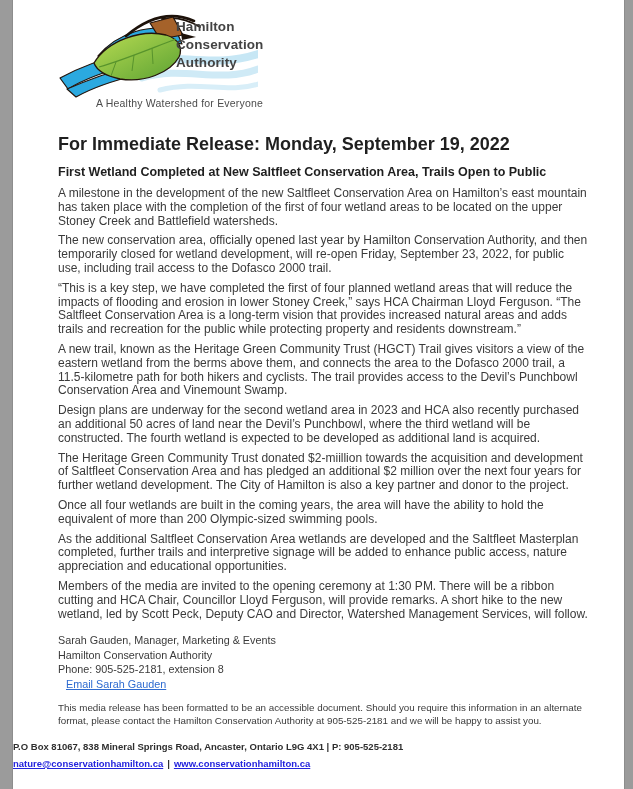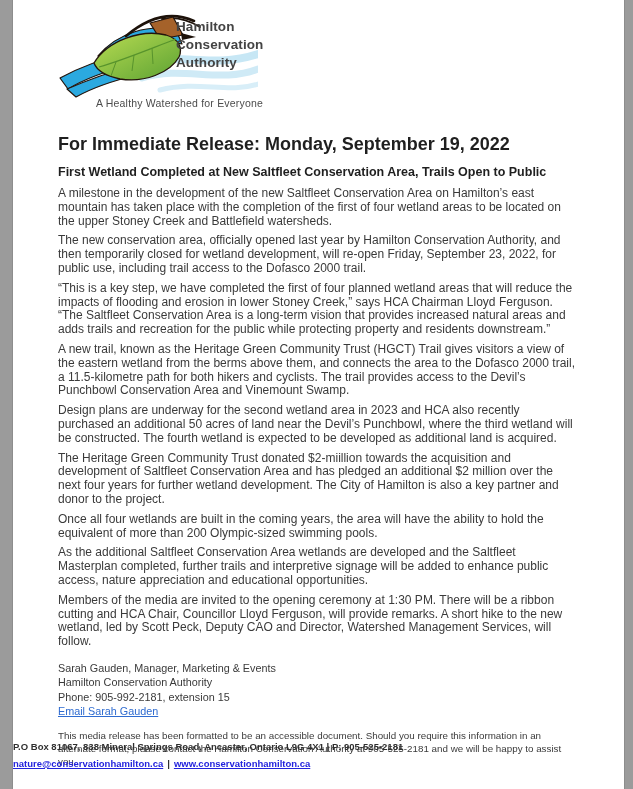--- a/index.html
+++ b/index.html
@@ -15,21 +15,21 @@
   }
   .page {
     position: absolute;
     left: 12px;
     top: 0;
     width: 613px;
     height: 789px;
     background: #ffffff;
     border-left: 1px solid #8d8d8d;
     border-right: 1px solid #8d8d8d;
-    padding: 10px 48px 0 45px;
+    padding: 10px 34px 0 45px;
     overflow: hidden;
   }
 
   
   .logo-area { position: relative; height: 102px; }
   .logo-svg { position: absolute; left: 0; top: 2px; }
   .logo-text {
     position: absolute;
     left: 118px;
     top: 8px;
@@ -78,20 +78,21 @@
     margin-top: 12px;
     font-size: 10.8px;
     line-height: 14.5px;
     color: #3a3a3a;
   }
   .contact-block .line { display: block; }
   a.email-link {
     color: #2e6bd0;
     text-decoration: underline;
     cursor: pointer;
+    margin-left: 8px;
   }
   .access-note {
     margin-top: 10px;
     font-size: 9.8px;
     line-height: 13px;
     color: #3a3a3a;
   }
 
   
   .page-footer {
@@ -175,21 +176,21 @@
       <p class="body">Design plans are underway for the second wetland area in 2023 and HCA also recently purchased an additional 50 acres of land near the Devil’s Punchbowl, where the third wetland will be constructed. The fourth wetland is expected to be developed as additional land is acquired.</p>
       <p class="body">The Heritage Green Community Trust donated $2-miillion towards the acquisition and development of Saltfleet Conservation Area and has pledged an additional $2 million over the next four years for further wetland development. The City of Hamilton is also a key partner and donor to the project.</p>
       <p class="body">Once all four wetlands are built in the coming years, the area will have the ability to hold the equivalent of more than 200 Olympic-sized swimming pools.</p>
       <p class="body">As the additional Saltfleet Conservation Area wetlands are developed and the Saltfleet Masterplan completed, further trails and interpretive signage will be added to enhance public access, nature appreciation and educational opportunities.</p>
       <p class="body">Members of the media are invited to the opening ceremony at 1:30 PM. There will be a ribbon cutting and HCA Chair, Councillor Lloyd Ferguson, will provide remarks. A short hike to the new wetland, led by Scott Peck, Deputy CAO and Director, Watershed Management Services, will follow.</p>
 
 
       <div class="contact-block">
         <span class="line">Sarah Gauden, Manager, Marketing &amp; Events</span>
         <span class="line">Hamilton Conservation Authority</span>
-        <span class="line">Phone: 905-992-2181, extension 15</span>
+        <span class="line">Phone: 905-525-2181, extension 8</span>
         <span class="line"><a class="email-link">Email Sarah Gauden</a></span>
       </div>
 
       <p class="access-note">This media release has been formatted to be an accessible document.  Should you require this information in an alternate format, please contact the Hamilton Conservation Authority at 905-525-2181 and we will be happy to assist you.</p>
     </main>
 
     <footer class="page-footer">
       <div class="footer-address">P.O Box 81067, 838 Mineral Springs Road, Ancaster, Ontario L9G 4X1 | P: 905-525-2181</div>
       <div class="footer-links">
         <a>nature@conservationhamilton.ca</a><span class="sep">|</span><a>www.conservationhamilton.ca</a>

